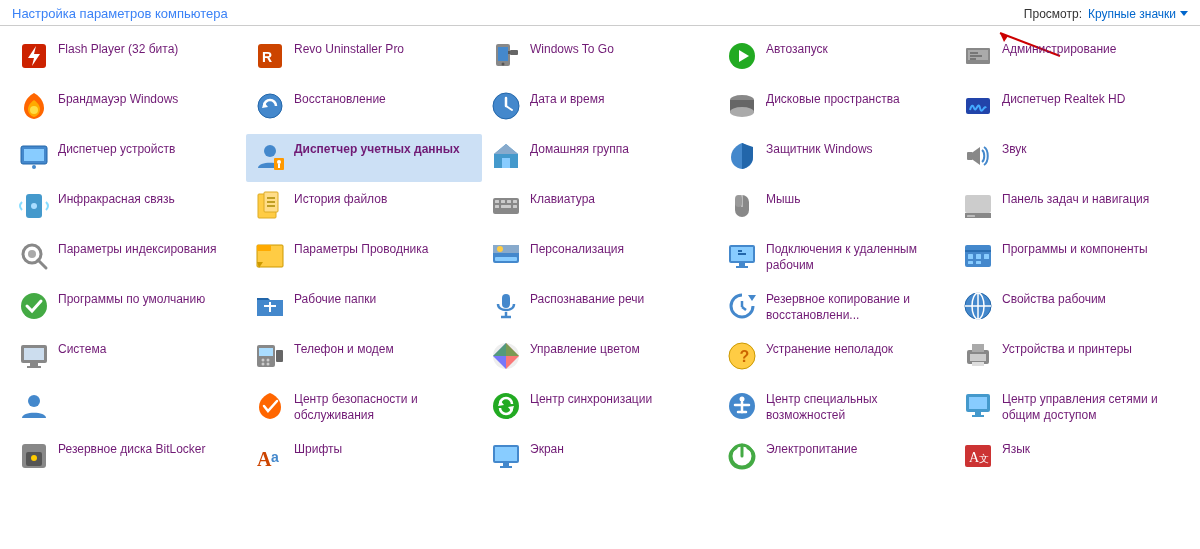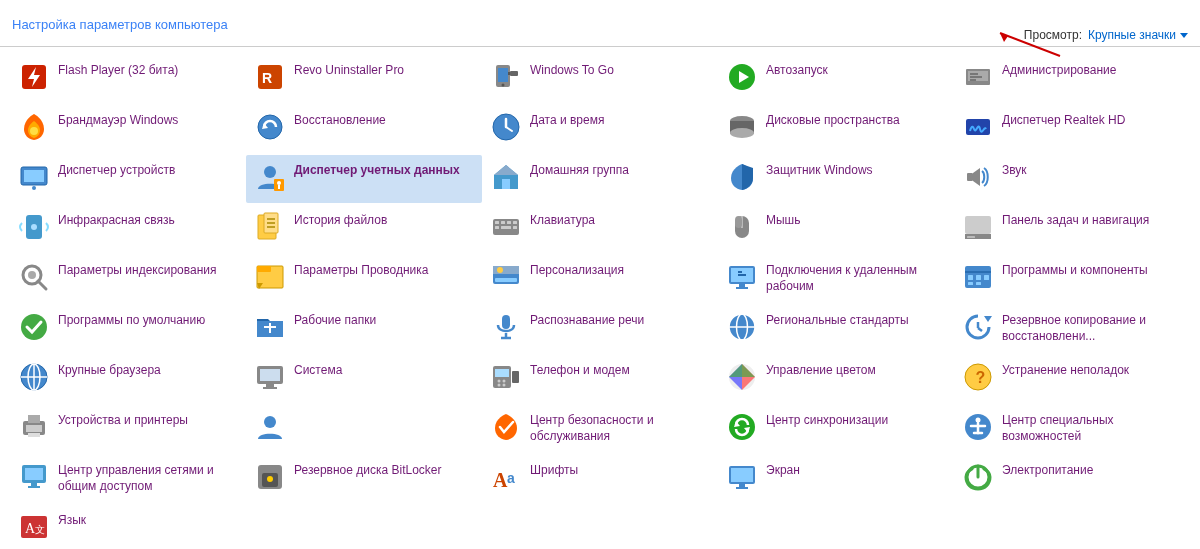--- a/index.html
+++ b/index.html
@@ -22,21 +22,20 @@
     .header-title {
       color: #3b82f6;
       font-size: 13px;
       font-weight: normal;
     }
     .header-right {
       display: flex;
       align-items: center;
       gap: 6px;
       font-size: 12px;
-      margin-top: 22px;
     }
     .header-right .view-label {
       color: #333;
     }
     .header-right .view-value {
       color: #0066cc;
       cursor: pointer;
       display: flex;
       align-items: center;
       gap: 2px;
@@ -418,49 +417,38 @@
             <path d="M8 14 C8 22 24 22 24 14" fill="none" stroke="#4488cc" stroke-width="2.5"></path>
             <line x1="16" y1="22" x2="16" y2="27" stroke="#4488cc" stroke-width="2.5"></line>
             <line x1="11" y1="27" x2="21" y2="27" stroke="#4488cc" stroke-width="2.5"></line>
           </svg>
         </div>
         <span class="item-label">Распознавание речи</span>
       </div>
       <div class="item">
         <div class="item-icon">
           <svg viewBox="0 0 32 32" width="32" height="32">
-            <circle cx="16" cy="16" r="13" fill="#4488cc"></circle>
-            <line x1="3" y1="16" x2="29" y2="16" stroke="white" stroke-width="1.5"></line>
-            <ellipse cx="16" cy="16" rx="5.5" ry="13" fill="none" stroke="white" stroke-width="1.5"></ellipse>
-            <circle cx="16" cy="16" r="13" fill="none" stroke="white" stroke-width="1.5"></circle>
-          </svg>
-        </div>
-        <span class="item-label">Региональные стандарты</span>
-      </div>
-      <div class="item">
-        <div class="item-icon">
-          <svg viewBox="0 0 32 32" width="32" height="32">
             <path d="M16 5 C10 5 5 10 5 16 C5 22 10 27 16 27 C22 27 27 22 27 16" fill="none" stroke="#4488cc" stroke-width="3"></path>
             <polygon points="22,5 30,5 26,11" fill="#4488cc"></polygon>
             <line x1="16" y1="11" x2="16" y2="17" stroke="#4488cc" stroke-width="2.5"></line>
             <line x1="16" y1="17" x2="20" y2="20" stroke="#4488cc" stroke-width="2.5"></line>
           </svg>
         </div>
         <span class="item-label">Резервное копирование и восстановлени...</span>
       </div>
       <div class="item">
         <div class="item-icon">
           <svg viewBox="0 0 32 32" width="32" height="32">
             <circle cx="16" cy="16" r="13" fill="#4488cc" stroke="#2266aa" stroke-width="1"></circle>
             <line x1="3" y1="16" x2="29" y2="16" stroke="white" stroke-width="1.5"></line>
             <ellipse cx="16" cy="16" rx="6" ry="13" fill="none" stroke="white" stroke-width="1.5"></ellipse>
             <line x1="16" y1="3" x2="16" y2="29" stroke="white" stroke-width="1.5"></line>
           </svg>
         </div>
-        <span class="item-label">Крупные браузера</span>
+        <span class="item-label">Свойства рабочим</span>
       </div>
       <div class="item">
         <div class="item-icon">
           <svg viewBox="0 0 32 32" width="32" height="32">
             <rect x="3" y="5" width="26" height="18" rx="2" fill="#888"></rect>
             <rect x="6" y="8" width="20" height="12" fill="#ccddee"></rect>
             <rect x="12" y="23" width="8" height="3" fill="#888"></rect>
             <rect x="9" y="26" width="14" height="2" fill="#888"></rect>
           </svg>
         </div>

